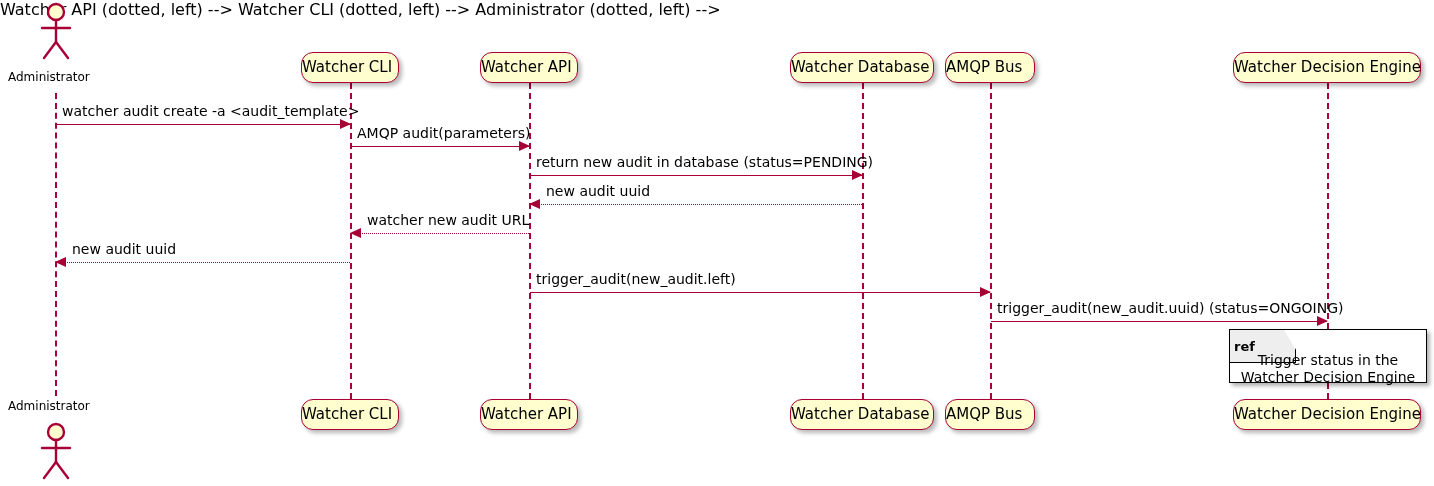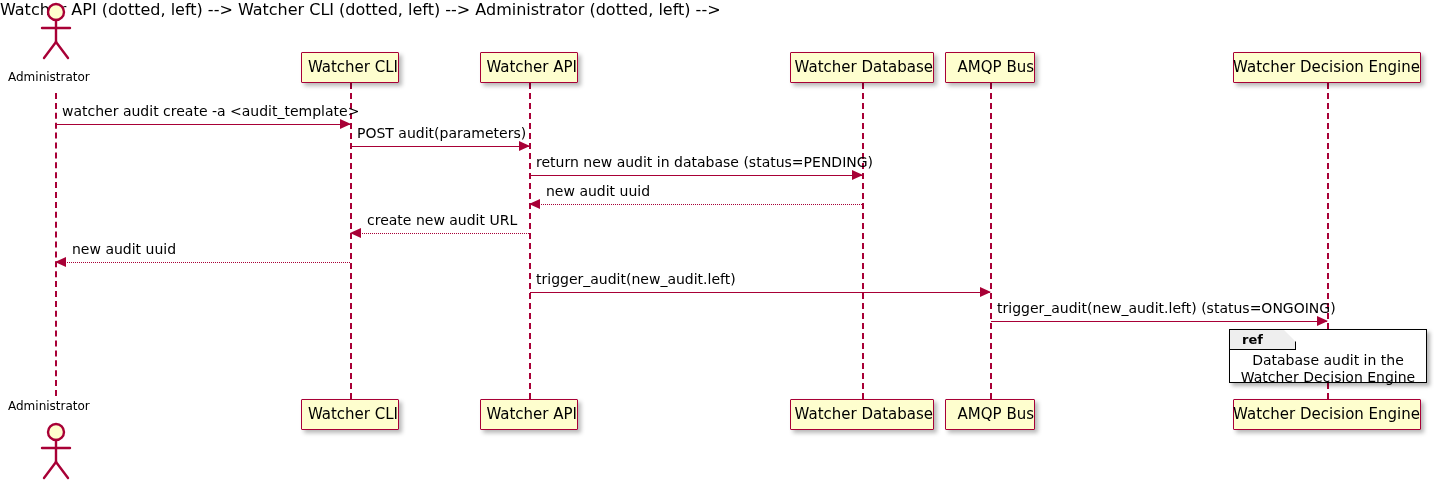--- a/index.html
+++ b/index.html
@@ -23,28 +23,28 @@
     border-left: 2px dashed #A80036;
     z-index: 1;
   }
 
   
   .participant {
     position: absolute;
     box-sizing: border-box;
     background: #FEFECE;
     border: 1.5px solid #A80036;
-    border-radius: 1px;
+    border-radius: 12px;
     box-shadow: 3px 3px 4px rgba(0,0,0,0.28);
     color: #000000;
     font-size: 15px;
     line-height: 1;
     display: flex;
     align-items: center;
-    justify-content: flex-end;
+    justify-content: flex-start;
     white-space: nowrap;
     z-index: 5;
   }
 
   
   .actor-wrap {
     position: absolute;
     z-index: 5;
   }
   .actor-label {
@@ -107,28 +107,28 @@
     box-sizing: border-box;
     background: #FFFFFF;
     border: 1.5px solid #000000;
     box-shadow: 3px 3px 4px rgba(0,0,0,0.30);
     z-index: 8;
   }
   .ref-tab {
     position: absolute;
     left: 0;
     top: 0;
-    height: 20px;
+    height: 33px;
     box-sizing: border-box;
     background: #EEEEEE;
     border-right: 1.5px solid #000000;
     border-bottom: 1.5px solid #000000;
     display: flex;
     align-items: center;
-    padding-left: 12px;
+    padding-left: 4px;
     padding-right: 20px;
     font-size: 13px;
     font-weight: bold;
     color: #000000;
     clip-path: polygon(0 0, calc(100% - 12px) 0, 100% 60%, 100% 100%, 0 100%);
   }
   .ref-body {
     position: absolute;
     left: 0;
     right: 0;
@@ -194,72 +194,72 @@
   <div class="msg" style="left:56px; top:124px; width:294px;">
     <div class="line"></div>
     <div class="head right"></div>
     <div class="label lbl-left">watcher audit create -a &lt;audit_template&gt;</div>
   </div>
 
   
   <div class="msg" style="left:351px; top:146px; width:178px;">
     <div class="line"></div>
     <div class="head right"></div>
-    <div class="label lbl-left">POST audit(parameters)</div>
+    <div class="label lbl-left">AMQP audit(parameters)</div>
   </div>
 
   
   <div class="msg" style="left:530px; top:175px; width:332px;">
     <div class="line"></div>
     <div class="head right"></div>
     <div class="label lbl-left">return new audit in database (status=PENDING)</div>
   </div>
 
    Watcher API (dotted, left) --&gt;
   <div class="msg dotted" style="left:530px; top:204px; width:332px;">
     <div class="line"></div>
     <div class="head left"></div>
     <div class="label" style="left:16px;">new audit uuid</div>
   </div>
 
    Watcher CLI (dotted, left) --&gt;
   <div class="msg dotted" style="left:351px; top:233px; width:178px;">
     <div class="line"></div>
     <div class="head left"></div>
-    <div class="label" style="left:16px;">create new audit URL</div>
+    <div class="label" style="left:16px;">watcher new audit URL</div>
   </div>
 
    Administrator (dotted, left) --&gt;
   <div class="msg dotted" style="left:56px; top:262px; width:294px;">
     <div class="line"></div>
     <div class="head left"></div>
     <div class="label" style="left:16px;">new audit uuid</div>
   </div>
 
   
   <div class="msg" style="left:530px; top:292px; width:460px;">
     <div class="line"></div>
     <div class="head right"></div>
     <div class="label lbl-left">trigger_audit(new_audit.left)</div>
   </div>
 
   
   <div class="msg" style="left:991px; top:321px; width:336px;">
     <div class="line"></div>
     <div class="head right"></div>
-    <div class="label lbl-left">trigger_audit(new_audit.left) (status=ONGOING)</div>
+    <div class="label lbl-left">trigger_audit(new_audit.uuid) (status=ONGOING)</div>
   </div>
 
   
   <div class="ref-box" style="left:1229px; top:329px; width:198px; height:54px;">
     <div class="ref-tab" style="width:66px;">
       <span>ref</span>
     </div>
     <div class="ref-body">
-      <div>Database audit in the</div>
+      <div>Trigger status in the</div>
       <div>Watcher Decision Engine</div>
     </div>
   </div>
 
   
   <div class="actor-label" style="left:8px; top:400px;">Administrator</div>
   <div class="actor-wrap" style="left:32px; top:422px; width:48px; height:58px;">
     <svg width="48" height="58" viewBox="0 0 48 58">
       <g stroke="#A80036" stroke-width="2.4" fill="none" stroke-linecap="round">
         <circle cx="24" cy="10" r="8" fill="#FEFECE"></circle>

